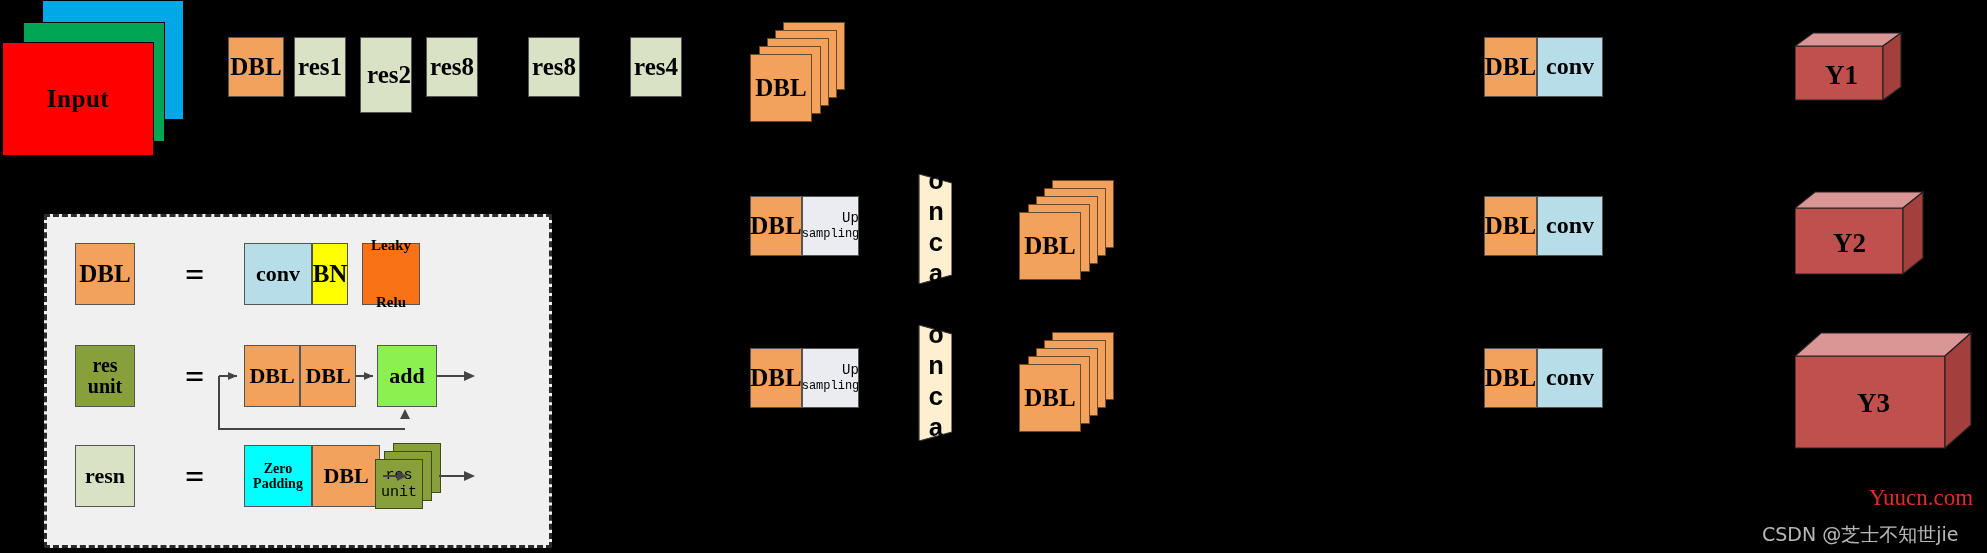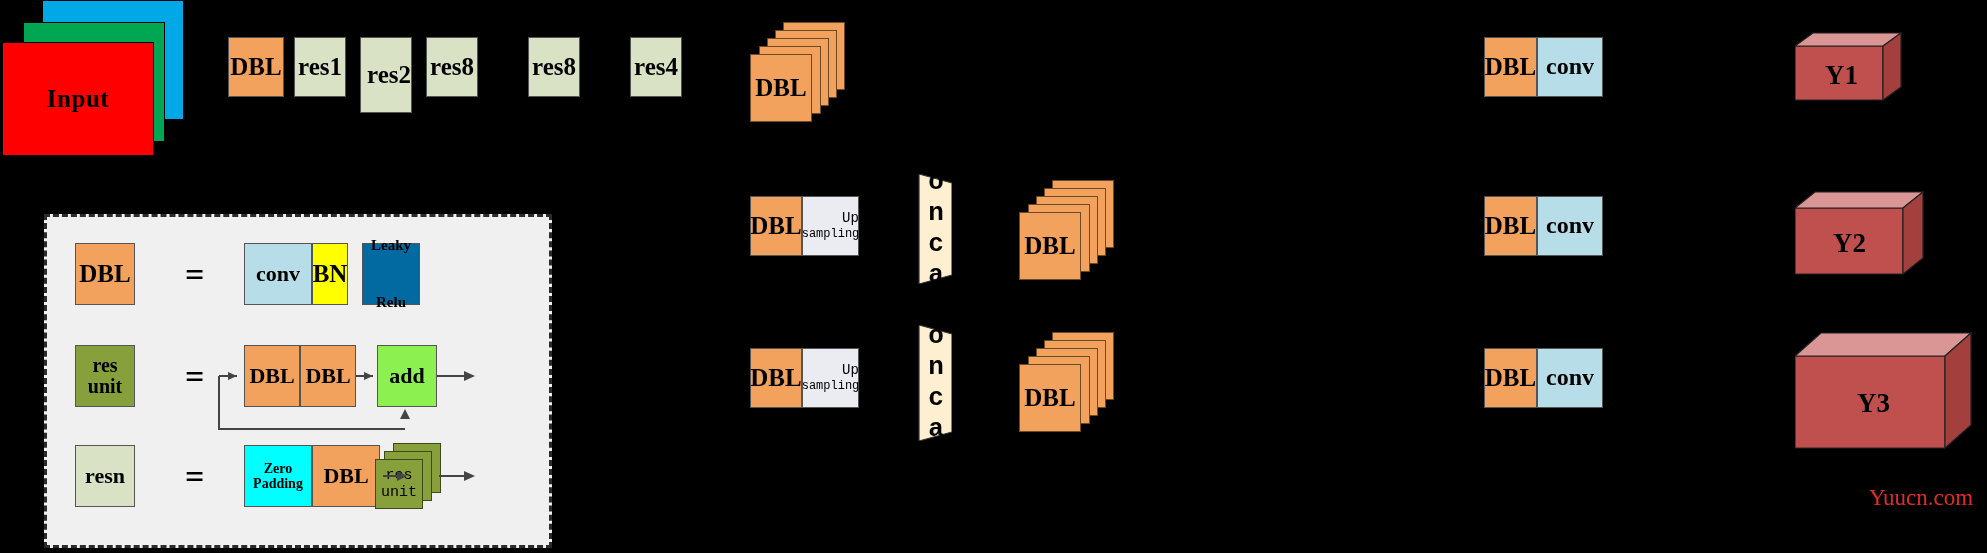--- a/index.html
+++ b/index.html
@@ -30,21 +30,21 @@
     position:absolute; box-sizing:border-box;
     border:1px solid #555;
     display:flex; align-items:center; justify-content:center;
     font-size:25px; font-weight:bold; color:#000;
     line-height:1.05; text-align:center;
   }
   .c-orange{background:#f2a25c;}
   .c-pale  {background:#d9e2c4;}
   .c-blue  {background:#b7dde8;}
   .c-yellow{background:#ffff00;}
-  .c-pink  {background:#0369a1;gap:40px;}
+  .c-pink  {background:#f97316;gap:40px;}
   .c-olive {background:#88a03c;}
   .c-green {background:#8cf051;}
   .c-cyan  {background:#00ffff;}
   .c-lav   {background:#ebebf2;}
 
   
   .stack{position:absolute;}
   .stack .layer{
     position:absolute; box-sizing:border-box;
     background:#f2a25c; border:1px solid #6b4a24;
@@ -321,14 +321,15 @@
       <g stroke="#444" stroke-width="2" fill="none">
         <path d="M336 259 H356"></path>
         <path d="M392 259 H418"></path>
       </g>
       <polygon points="360,259 350,254 350,264" fill="#444"></polygon>
       <polygon points="428,259 417,254 417,264" fill="#444"></polygon>
     </svg>
   </div>
 
   <div class="wm-red" style="left:1833px; top:485px;margin-left:36px;">Yuucn.com</div>
+  <div class="wm-grey" style="left:1762px; top:522px;">CSDN @芝士不知世jie</div>
 
 </div>
 
 </body></html>

